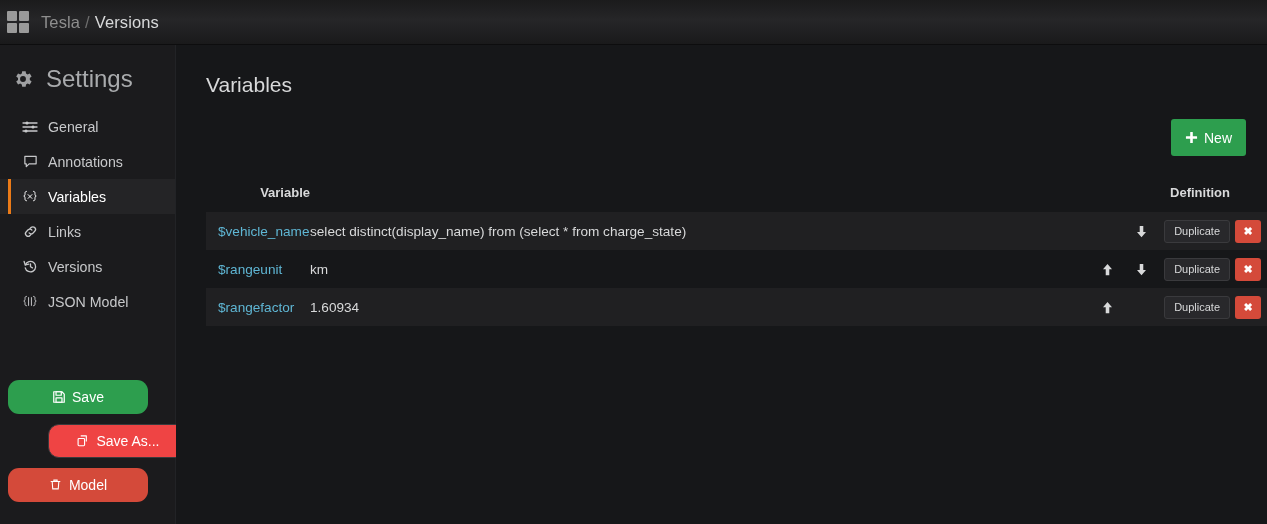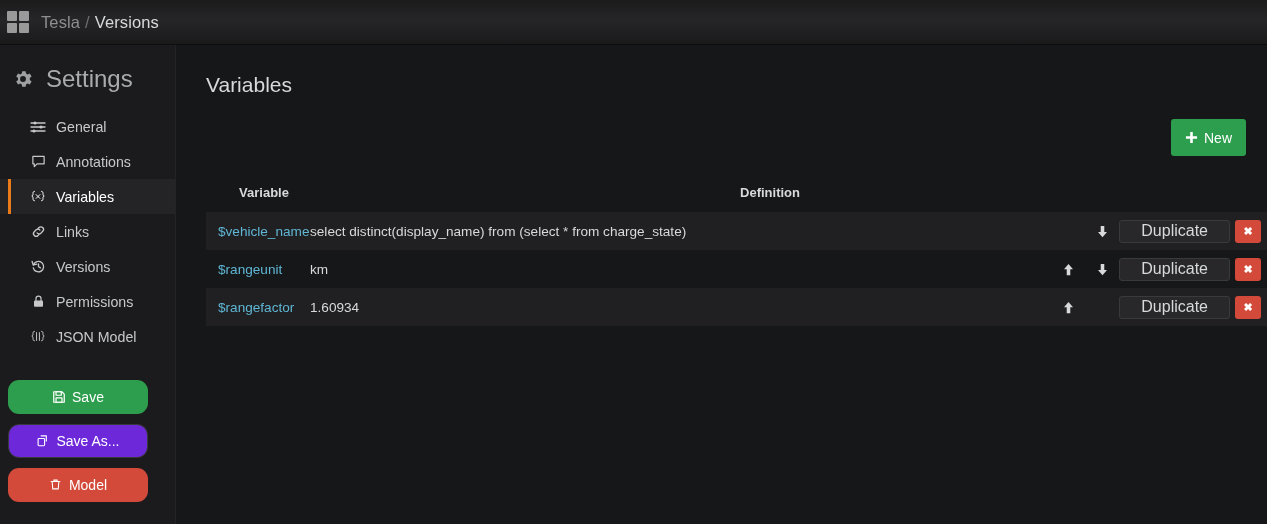--- a/index.html
+++ b/index.html
@@ -52,21 +52,21 @@
   }
   .settings-head .ico { width: 22px; height: 22px; margin-right: 12px; color:#9fa0a2; }
   .settings-title { font-size: 24px; color: #a9abad; font-weight: 400; }
 
   .nav-list { margin-top: 6px; }
   .nav-item {
     position: relative;
     display: flex;
     align-items: center;
     height: 35px;
-    padding-left: 30px;
+    padding-left: 22px;
     color: #c7c8ca;
     font-size: 14.2px;
     cursor: pointer;
     text-decoration: none;
   }
   .nav-item .ico {
     width: 16px; height: 16px;
     margin-right: 10px;
     display: inline-flex;
     align-items: center;
@@ -100,21 +100,21 @@
     font-size: 14px;
     color: #fff;
     margin-bottom: 10px;
     border: none;
     cursor: pointer;
     font-family: "Liberation Sans", sans-serif;
     font-weight: 500;
   }
   .sbtn .ico { width: 14px; height: 14px; display: inline-flex; }
   .sbtn-save   { background: #2d9e4e; }
-  .sbtn-saveas { background: #6d28d9; border: 1px solid #3a3a3d; }
+  .sbtn-saveas { background: #ef4444; border: 1px solid #3a3a3d; margin-left: 40px; }
   .sbtn-delete { background: #d44a3a; }
 
   
   .content {
     position: absolute;
     top: 45px; left: 176px;
     width: 1091px; height: 479px;
     background: #161719;
   }
   .page-title {
@@ -141,21 +141,21 @@
     padding: 0 14px;
     font-size: 14px;
     font-weight: 500;
     cursor: pointer;
     font-family: "Liberation Sans", sans-serif;
   }
 
   
   .vtable { width: 1070px; margin: 29px 0 0 30px; border-collapse: collapse; }
   .vtable th {
-    text-align: center;
+    text-align: right;
     font-size: 13px;
     color: #d8d9da;
     font-weight: 700;
     padding: 0 0 12px 0;
   }
   .th-variable { width: 104px; padding-left: 12px !important; }
   .th-definition { }
   .vtable tbody tr { height: 38px; }
   .vtable tbody tr.odd  { background: #202022; }
   .vtable tbody tr.even { background: #161719; }
@@ -170,23 +170,23 @@
     background: none; border: none; cursor: pointer;
     color: #d8d9da; width: 22px; height: 22px;
     display: inline-flex; align-items: center; justify-content: center;
   }
   .arrow-placeholder { display: inline-block; width: 22px; height: 22px; }
   .btn-dup {
     background: #28282b;
     border: 1px solid #3a3a3d;
     color: #d8d9da;
     border-radius: 3px;
-    font-size: 16px;
+    font-size: 11px;
     height: 23px;
-    padding: 0 21px;
+    padding: 0 9px;
     cursor: pointer;
     font-family: "Liberation Sans", sans-serif;
   }
   .btn-del {
     background: #d44a3a;
     border: none;
     border-radius: 3px;
     width: 26px; height: 23px;
     color: #fff;
     font-size: 11px;
@@ -273,29 +273,20 @@
       <span class="ico">
         <svg viewBox="0 0 16 16" width="15" height="15" fill="none" stroke="currentColor" stroke-width="1.4" stroke-linecap="round">
           <path d="M2.6 6.2A5.6 5.6 0 1 1 2.4 9.4"></path>
           <polyline points="1.2,2.6 2.4,6.4 6.2,5.4"></polyline>
           <path d="M8 5.2V8.2l2.1 1.3"></path>
         </svg>
       </span>
       <span>Versions</span>
     </a>
 
-    <a class="nav-item">
-      <span class="ico">
-        <svg viewBox="0 0 16 16" width="15" height="15" fill="none" stroke="currentColor" stroke-width="1.3">
-          <rect x="3.2" y="7" width="9.6" height="6.6" rx="1" fill="currentColor" stroke="none"></rect>
-          <path d="M5.3 7V4.9a2.7 2.7 0 0 1 5.4 0V7" stroke-linecap="round"></path>
-        </svg>
-      </span>
-      <span>Permissions</span>
-    </a>
 
     <a class="nav-item">
       <span class="ico">
         <svg viewBox="0 0 18 16" width="17" height="15" fill="none" stroke="currentColor" stroke-width="1.1" stroke-linecap="round" stroke-linejoin="round">
           <path d="M5 2.2C3.6 2.2 3.4 3.2 3.4 4.4v1.2c0 1-0.5 1.6-1.4 1.9 0.9 0.3 1.4 0.9 1.4 1.9v1.2c0 1.2 0.2 2.2 1.6 2.2"></path>
           <path d="M13 2.2c1.4 0 1.6 1 1.6 2.2v1.2c0 1 0.5 1.6 1.4 1.9-0.9 0.3-1.4 0.9-1.4 1.9v1.2c0 1.2-0.2 2.2-1.6 2.2"></path>
           <path d="M7.4 3.6v8.8M10.6 3.6v8.8"></path>
         </svg>
       </span>
       <span>JSON Model</span>

